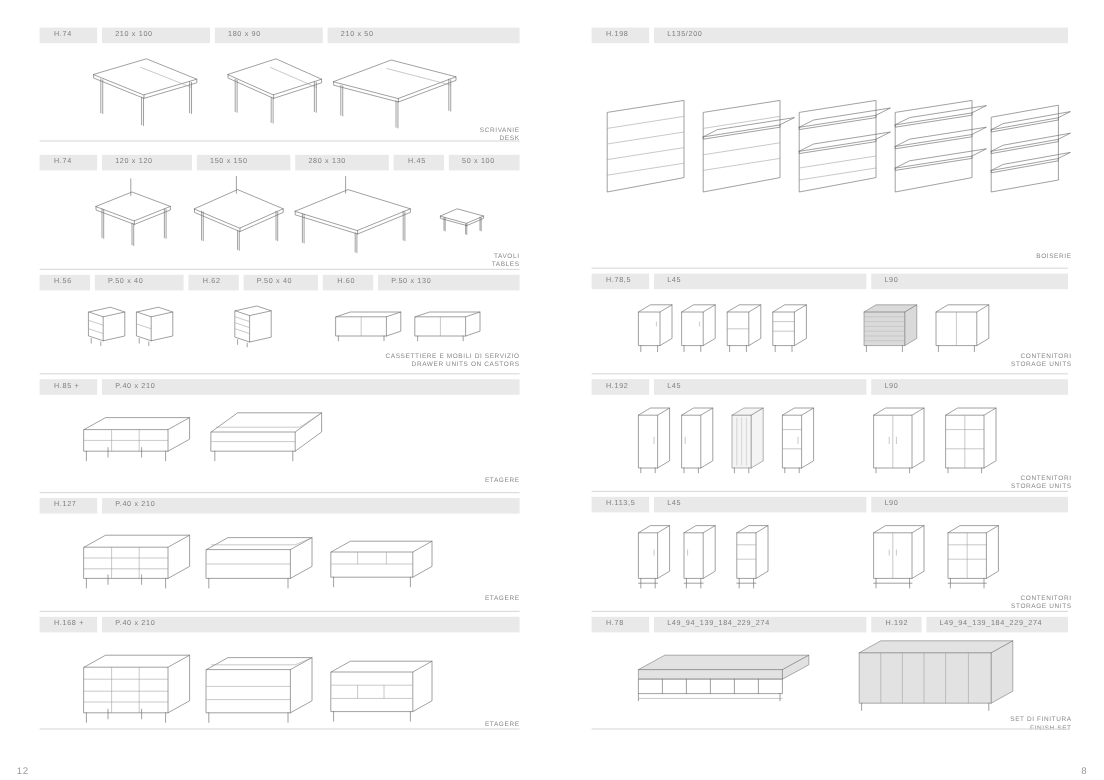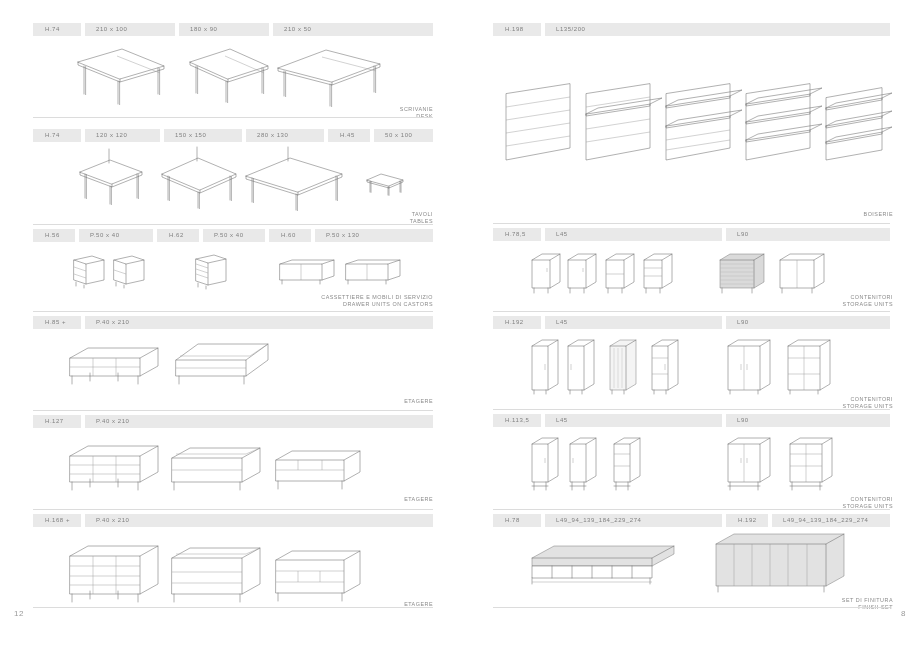--- a/index.html
+++ b/index.html
@@ -39,21 +39,21 @@
     line-height:7.2px;
     color:#8a8a8a;
     white-space:pre-line;
   }
 
   
   .hr{position:absolute;height:1px;background:#dcdcdc;}
 
   
   .pageno{
-    position:absolute;bottom:32px;
+    position:absolute;bottom:3px;
     font-size:8px;color:#9a9a9a;letter-spacing:.6px;text-align:right;
   }
   .pageno.l{left:14px;}
   .pageno.r{right:14px;}
 
   
   .art{position:absolute;}
   .art svg{display:block;overflow:visible;}
   svg .ln{fill:none;stroke:#6f6f6f;stroke-width:.55;stroke-linejoin:round;stroke-linecap:round;}
   svg .lnf{fill:none;stroke:#9b9b9b;stroke-width:.45;}

